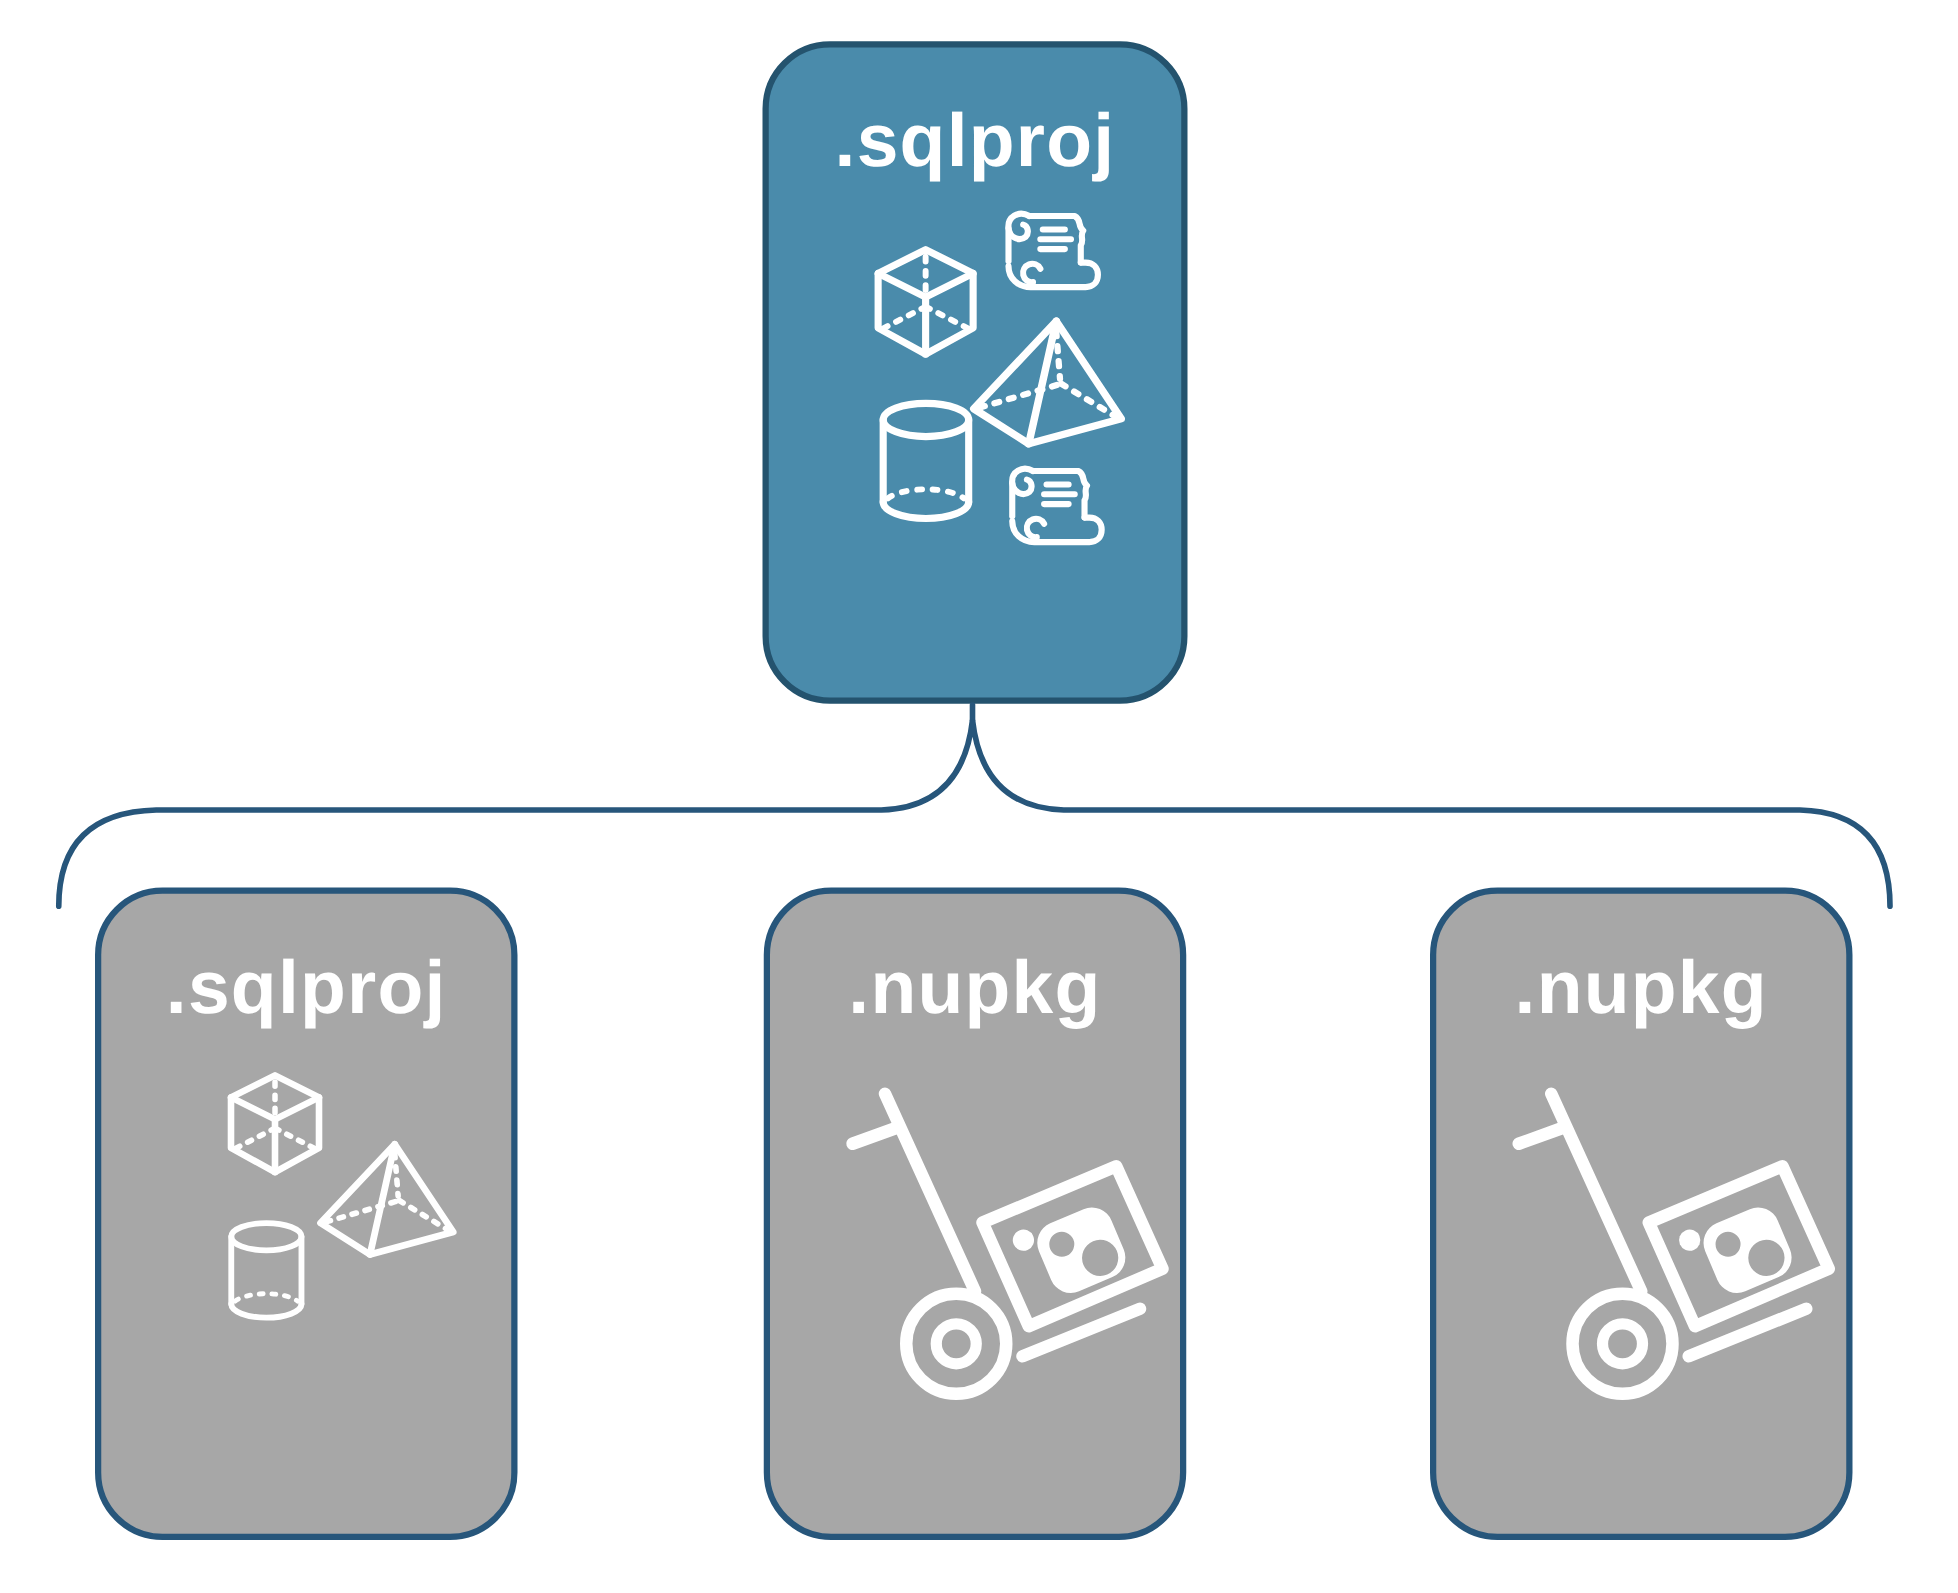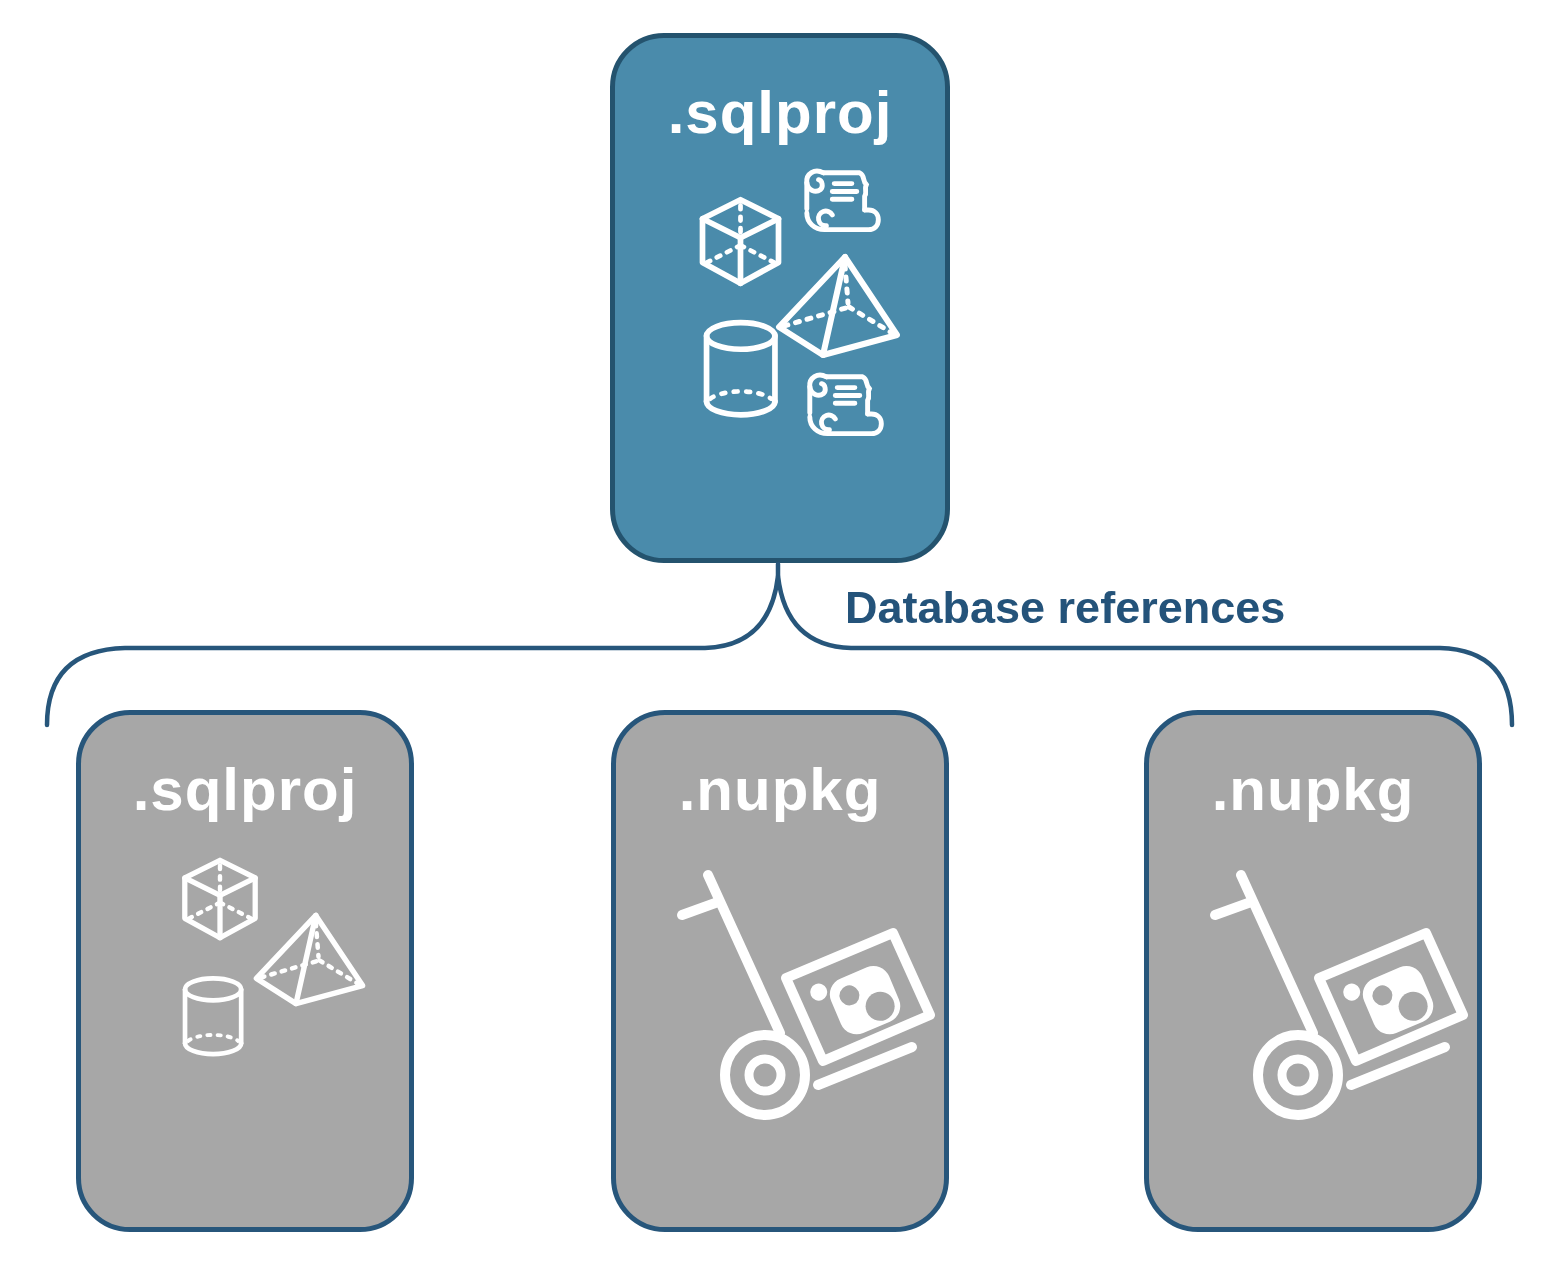--- a/index.html
+++ b/index.html
@@ -132,21 +132,20 @@
     </svg>
   </div>
 
   <svg class="brace-wrap" viewBox="0 0 1566 180">
     <g fill="none" stroke="#27567b" stroke-width="4.5" stroke-linecap="round">
       <path d="M778,6 V18"></path>
       <path d="M47,167 Q47,92 125,90 L705,90 Q770,88 778,18 Q786,88 851,90 L1440,90 Q1512,92 1512,167"></path>
     </g>
   </svg>
 
-  <div class="connector-label">Database references</div>
 
   <div class="card ref ref1">
     <span class="card-title">.sqlproj</span>
     <svg class="icon-cluster" width="215" height="235" viewBox="0 0 215 235">
       <g>
           <use href="#icon-cube" transform="translate(10,0) scale(0.88)"></use>
         </g>
       <g>
           <use href="#icon-pyramid" transform="translate(85,55) scale(0.9)"></use>
         </g>

